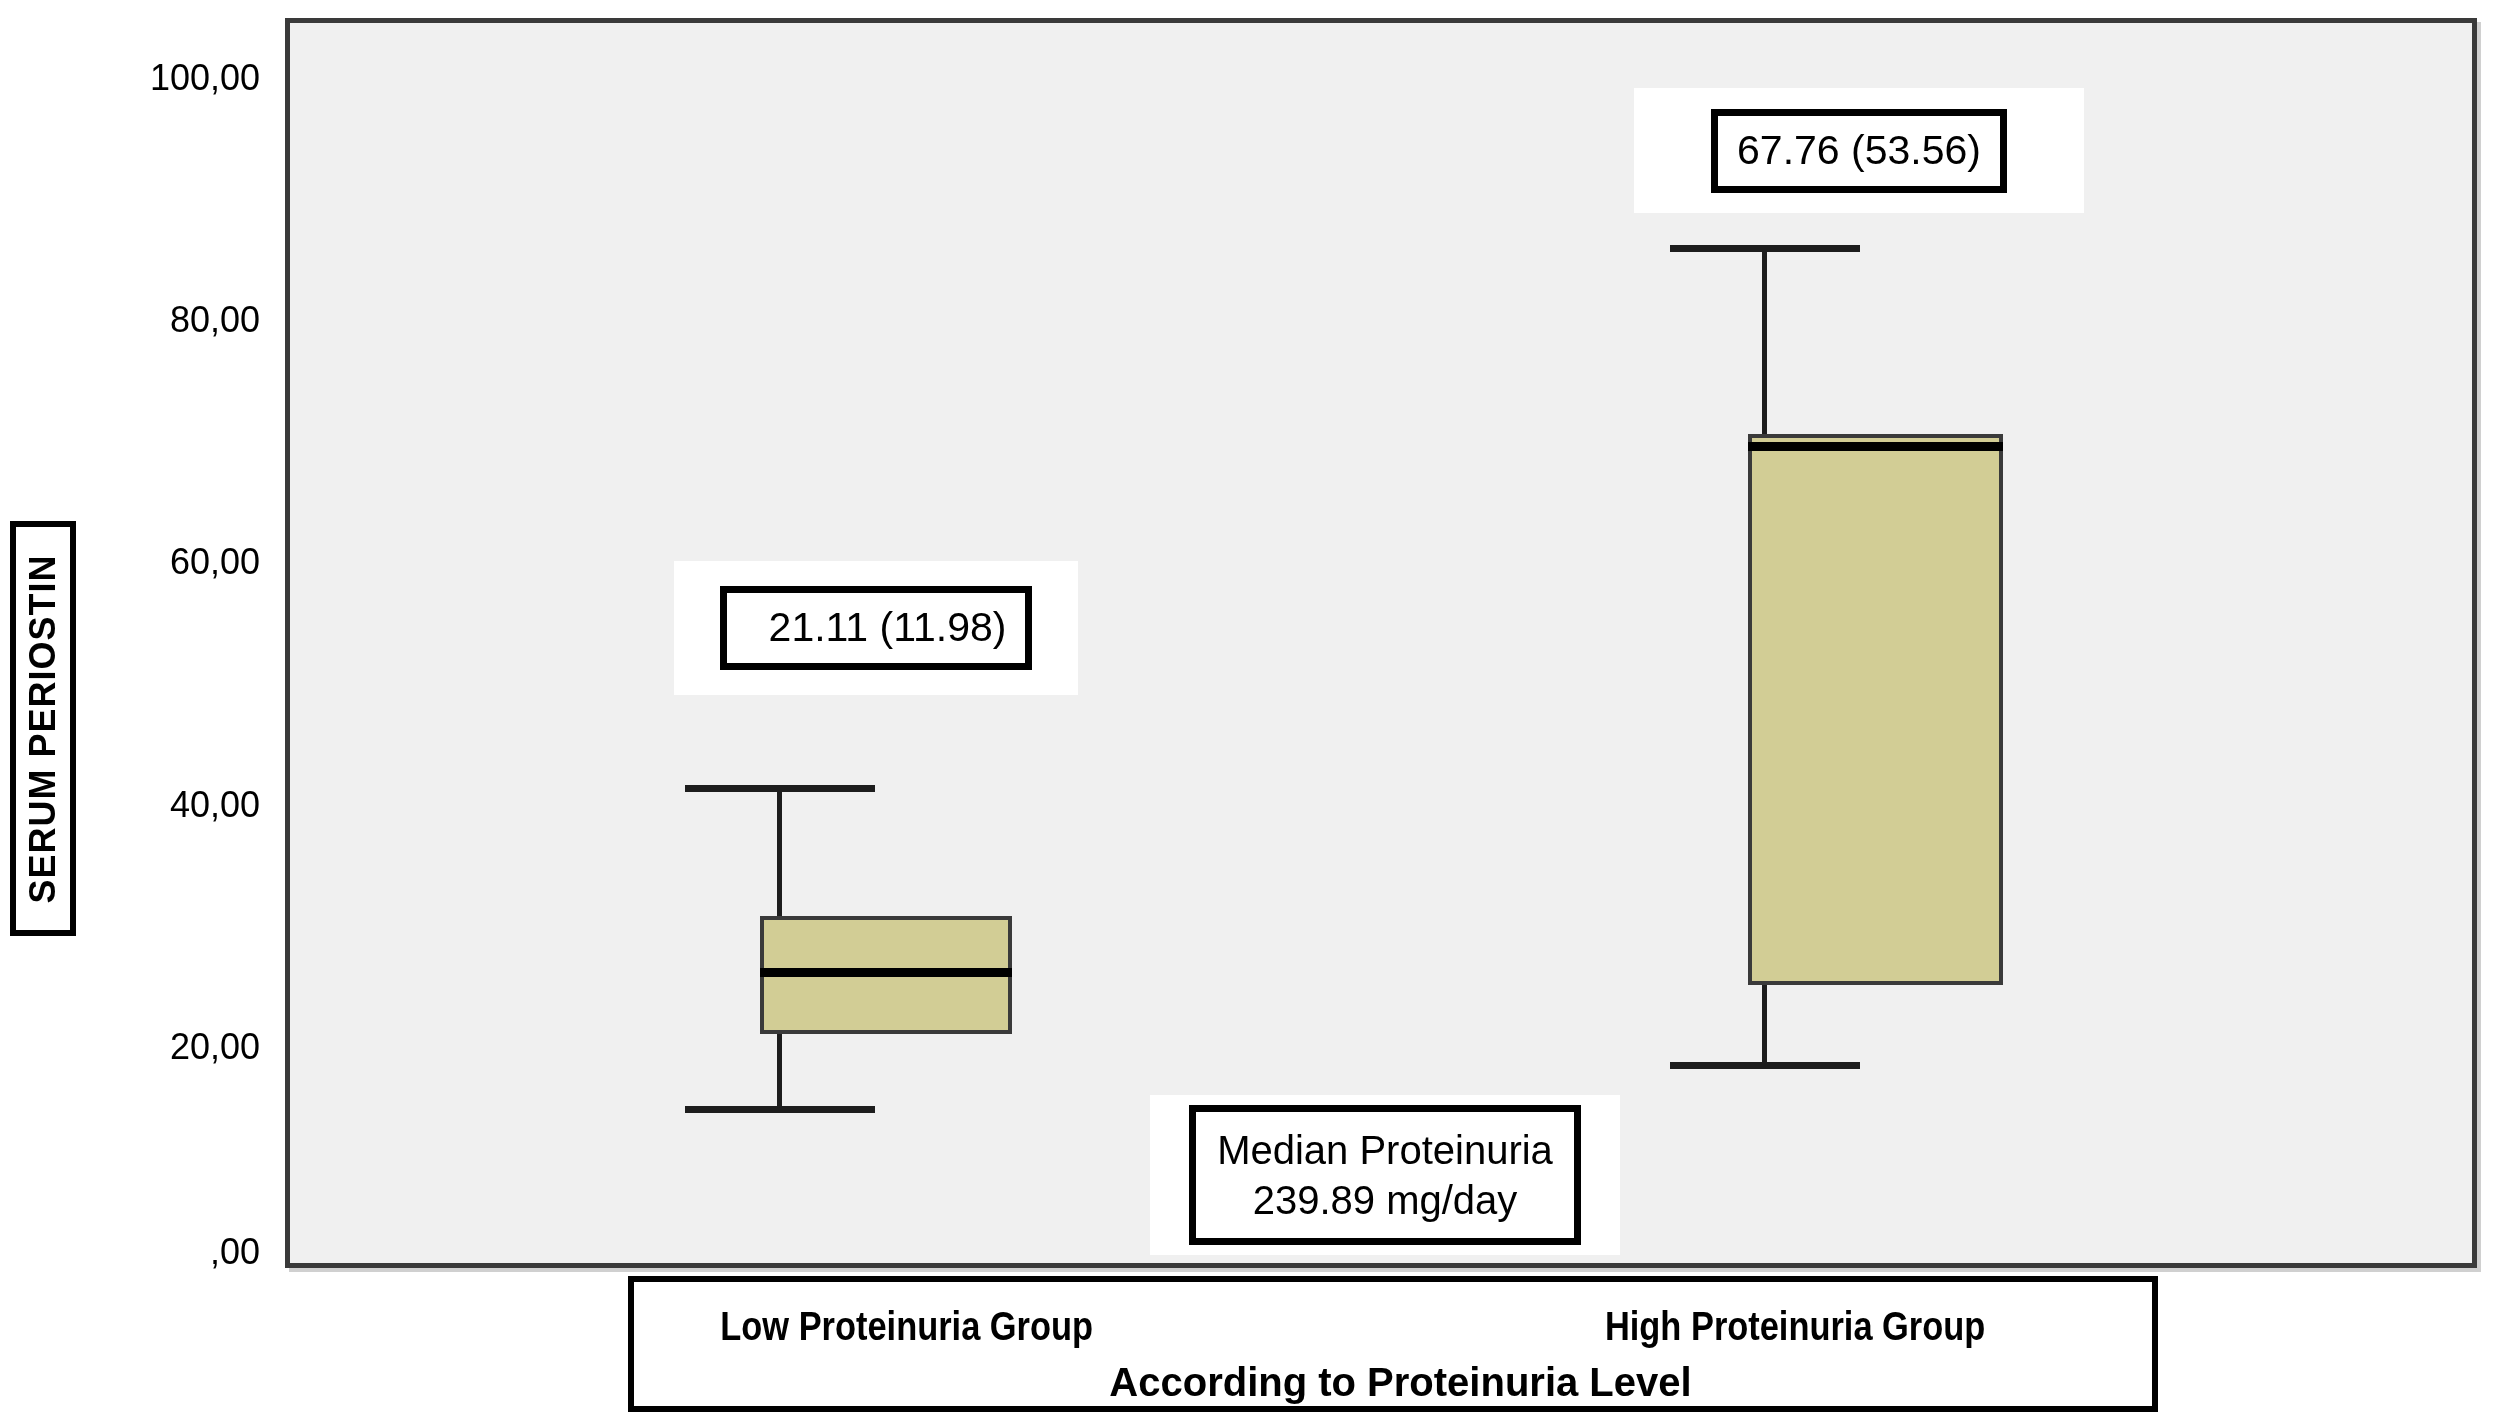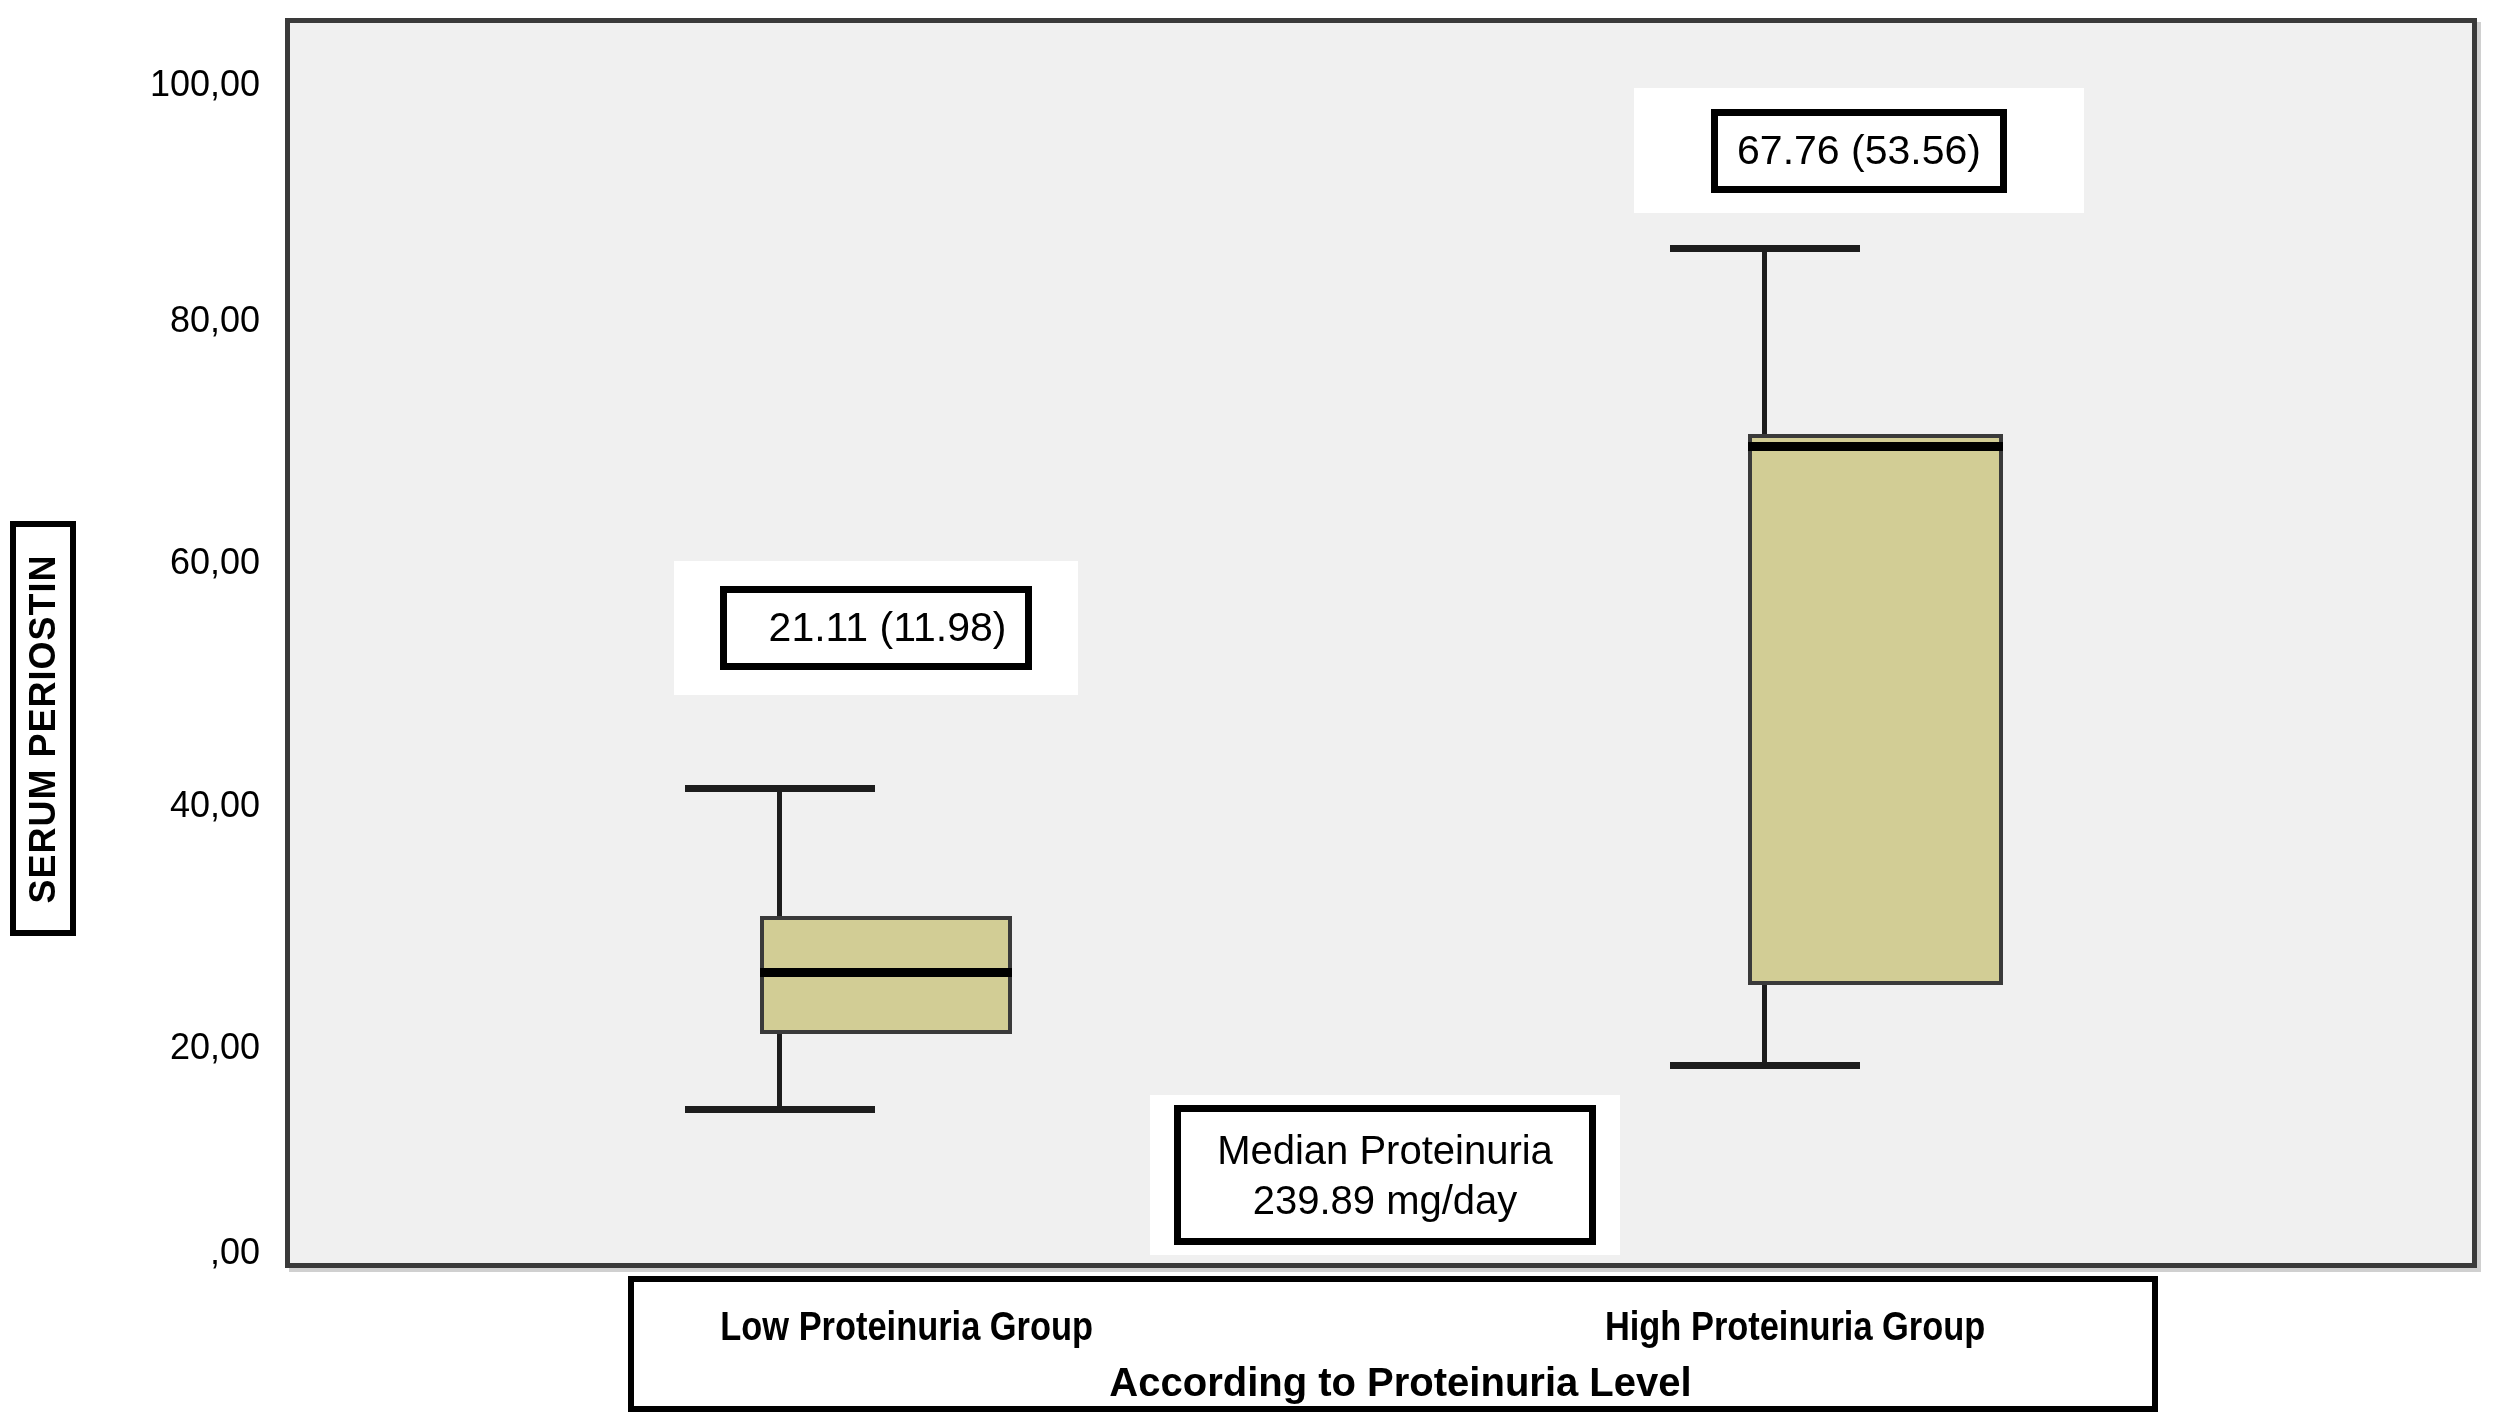--- a/index.html
+++ b/index.html
@@ -174,21 +174,21 @@
     font-size: 40px;
   }
 
   #annot-median-prot {
     left: 1150px;
     top: 1095px;
     width: 470px;
     height: 160px;
   }
   #annot-median-prot .annot-inner {
-    width: 422px;
+    width: 392px;
     height: 140px;
     font-size: 40px;
   }
   #annot-median-prot .annot-inner span {
     display: block;
     text-align: center;
   }
 
   
   #xaxis-box {
@@ -230,21 +230,21 @@
 </head>
 <body>
 
 <div id="figure">
 
   <div id="ylabel-box">
     <div id="ylabel-text">SERUM PERIOSTIN</div>
   </div>
 
   <div id="ytick-labels">
-    <div class="ytick-label" style="top:84px;">100,00</div>
+    <div class="ytick-label" style="top:78px;">100,00</div>
     <div class="ytick-label" style="top:320px;">80,00</div>
     <div class="ytick-label" style="top:562px;">60,00</div>
     <div class="ytick-label" style="top:805px;text-align:center;">40,00</div>
     <div class="ytick-label" style="top:1047px;">20,00</div>
     <div class="ytick-label" style="top:1252px;margin-left:43px;">,00</div>
 
     <div class="ytick-mark" style="top:78px;"></div>
     <div class="ytick-mark" style="top:320px;"></div>
     <div class="ytick-mark" style="top:562px;"></div>
     <div class="ytick-mark" style="top:805px;"></div>

